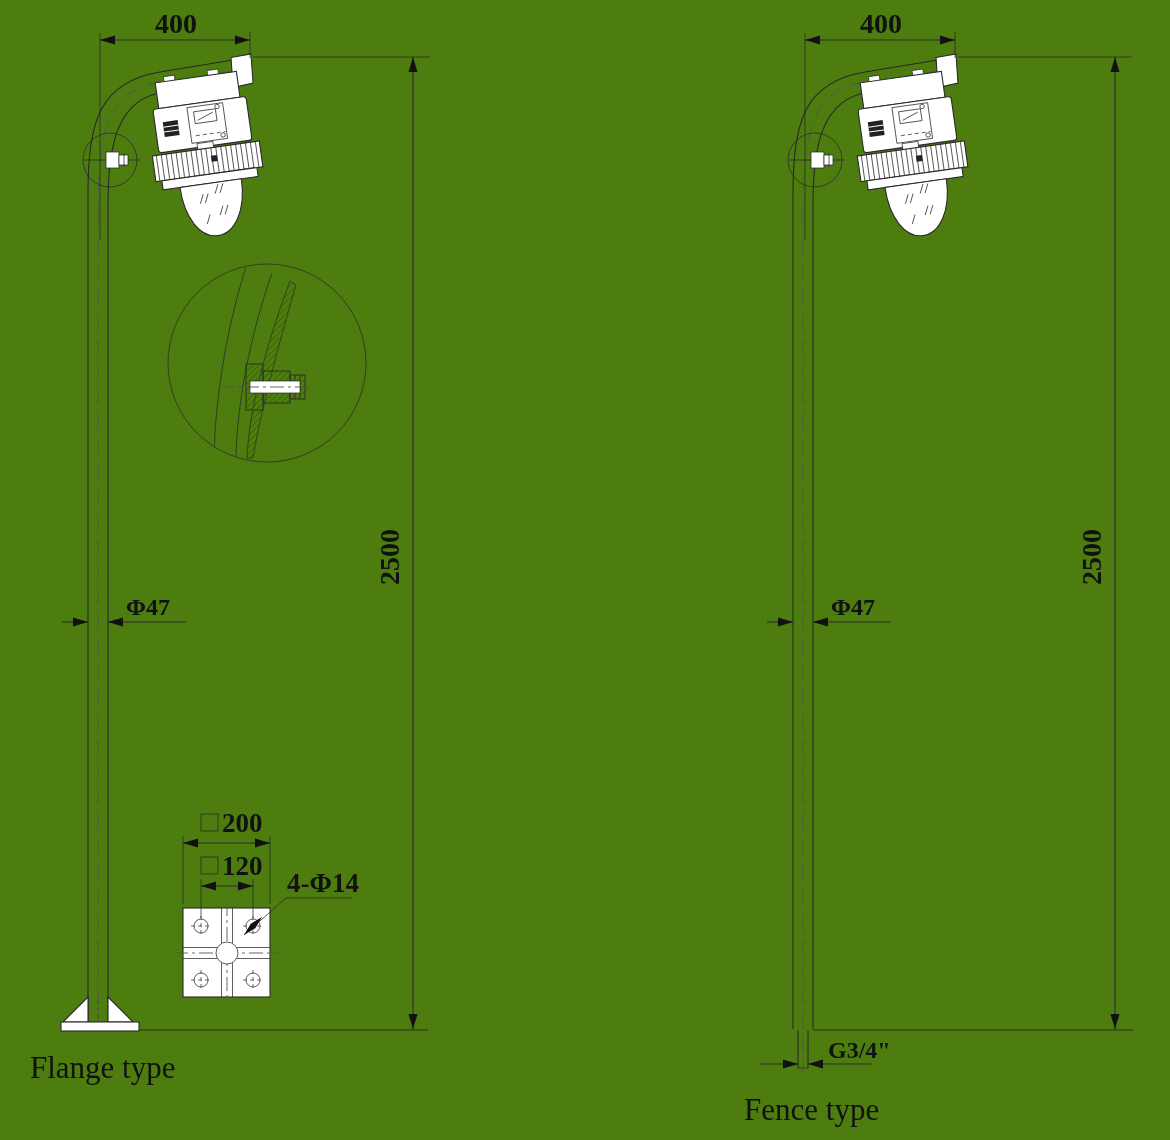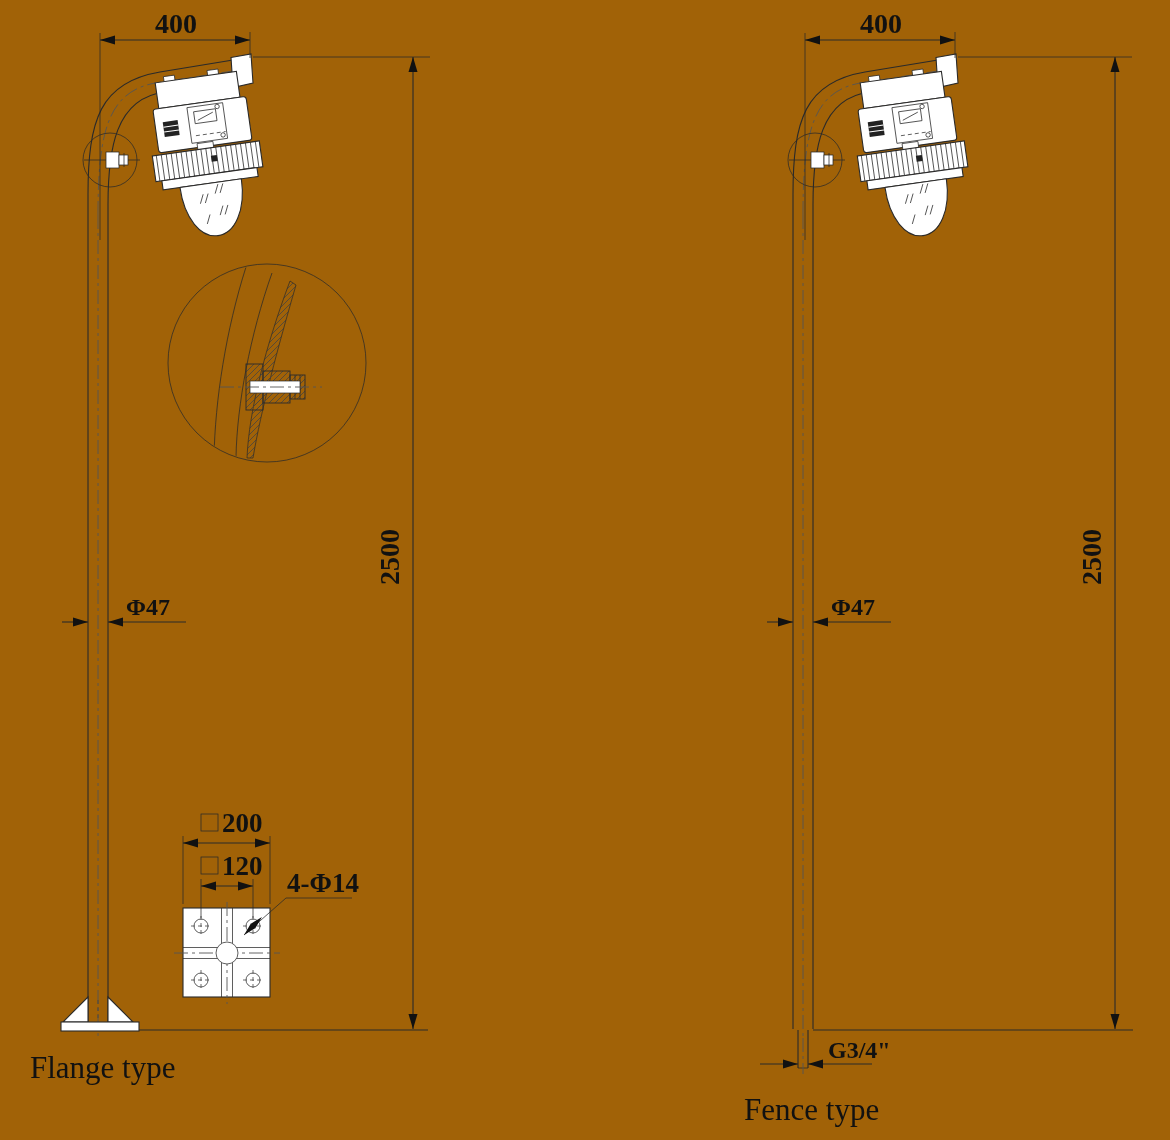--- a/index.html
+++ b/index.html
@@ -1,16 +1,16 @@
 <!DOCTYPE html>
 <html><head>
 <meta charset="utf-8">
 <style>
   html,body{margin:0;padding:0;background:#ffffff;}
-  .canvas-wrap{width:1170px;height:1140px;position:relative;background:#a16207;overflow:hidden;}
+  .canvas-wrap{width:1170px;height:1140px;position:relative;background:#4d7c0f;overflow:hidden;}
   svg{display:block;}
   .ln{stroke:#2a2a2a;stroke-width:1.1;fill:none;}
   .thin{stroke:#2a2a2a;stroke-width:0.75;fill:none;}
   .wfill{fill:#ffffff;stroke:#2a2a2a;stroke-width:1.1;}
   .wfill-thin{fill:#ffffff;stroke:#2a2a2a;stroke-width:0.75;}
   .cl{stroke:#555;stroke-width:0.9;stroke-dasharray:14 4 3 4;fill:none;}
   .dash{stroke:#444;stroke-width:0.8;stroke-dasharray:4 3;fill:none;}
   .arr{fill:#111;stroke:none;}
   .dimtxt{font-family:"Liberation Serif","DejaVu Serif",serif;fill:#111;font-size:28px;font-weight:600;}
   .dimtxt-sm{font-family:"Liberation Serif","DejaVu Serif",serif;fill:#111;font-size:24px;font-weight:600;}

